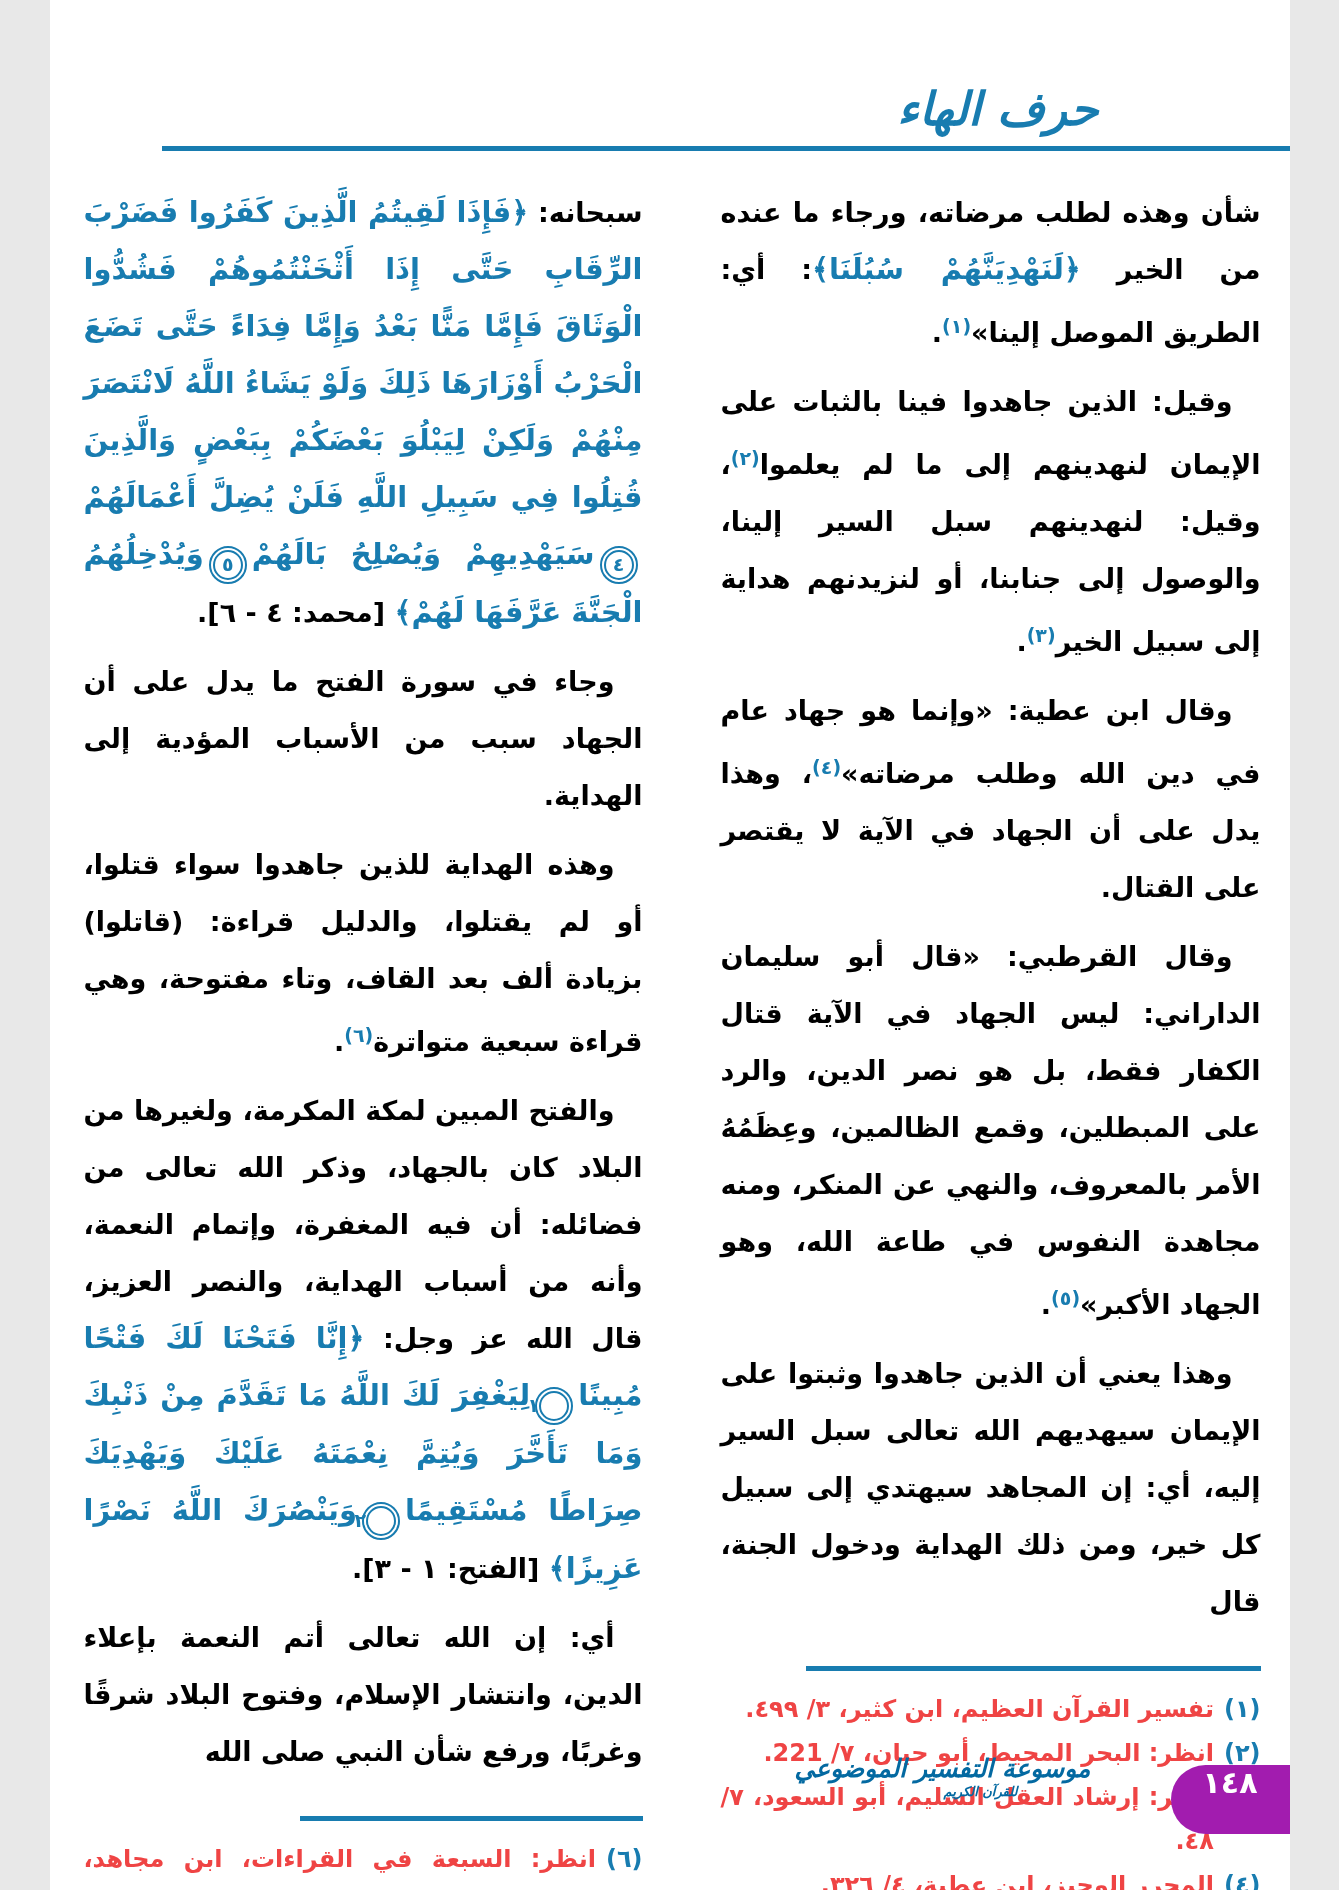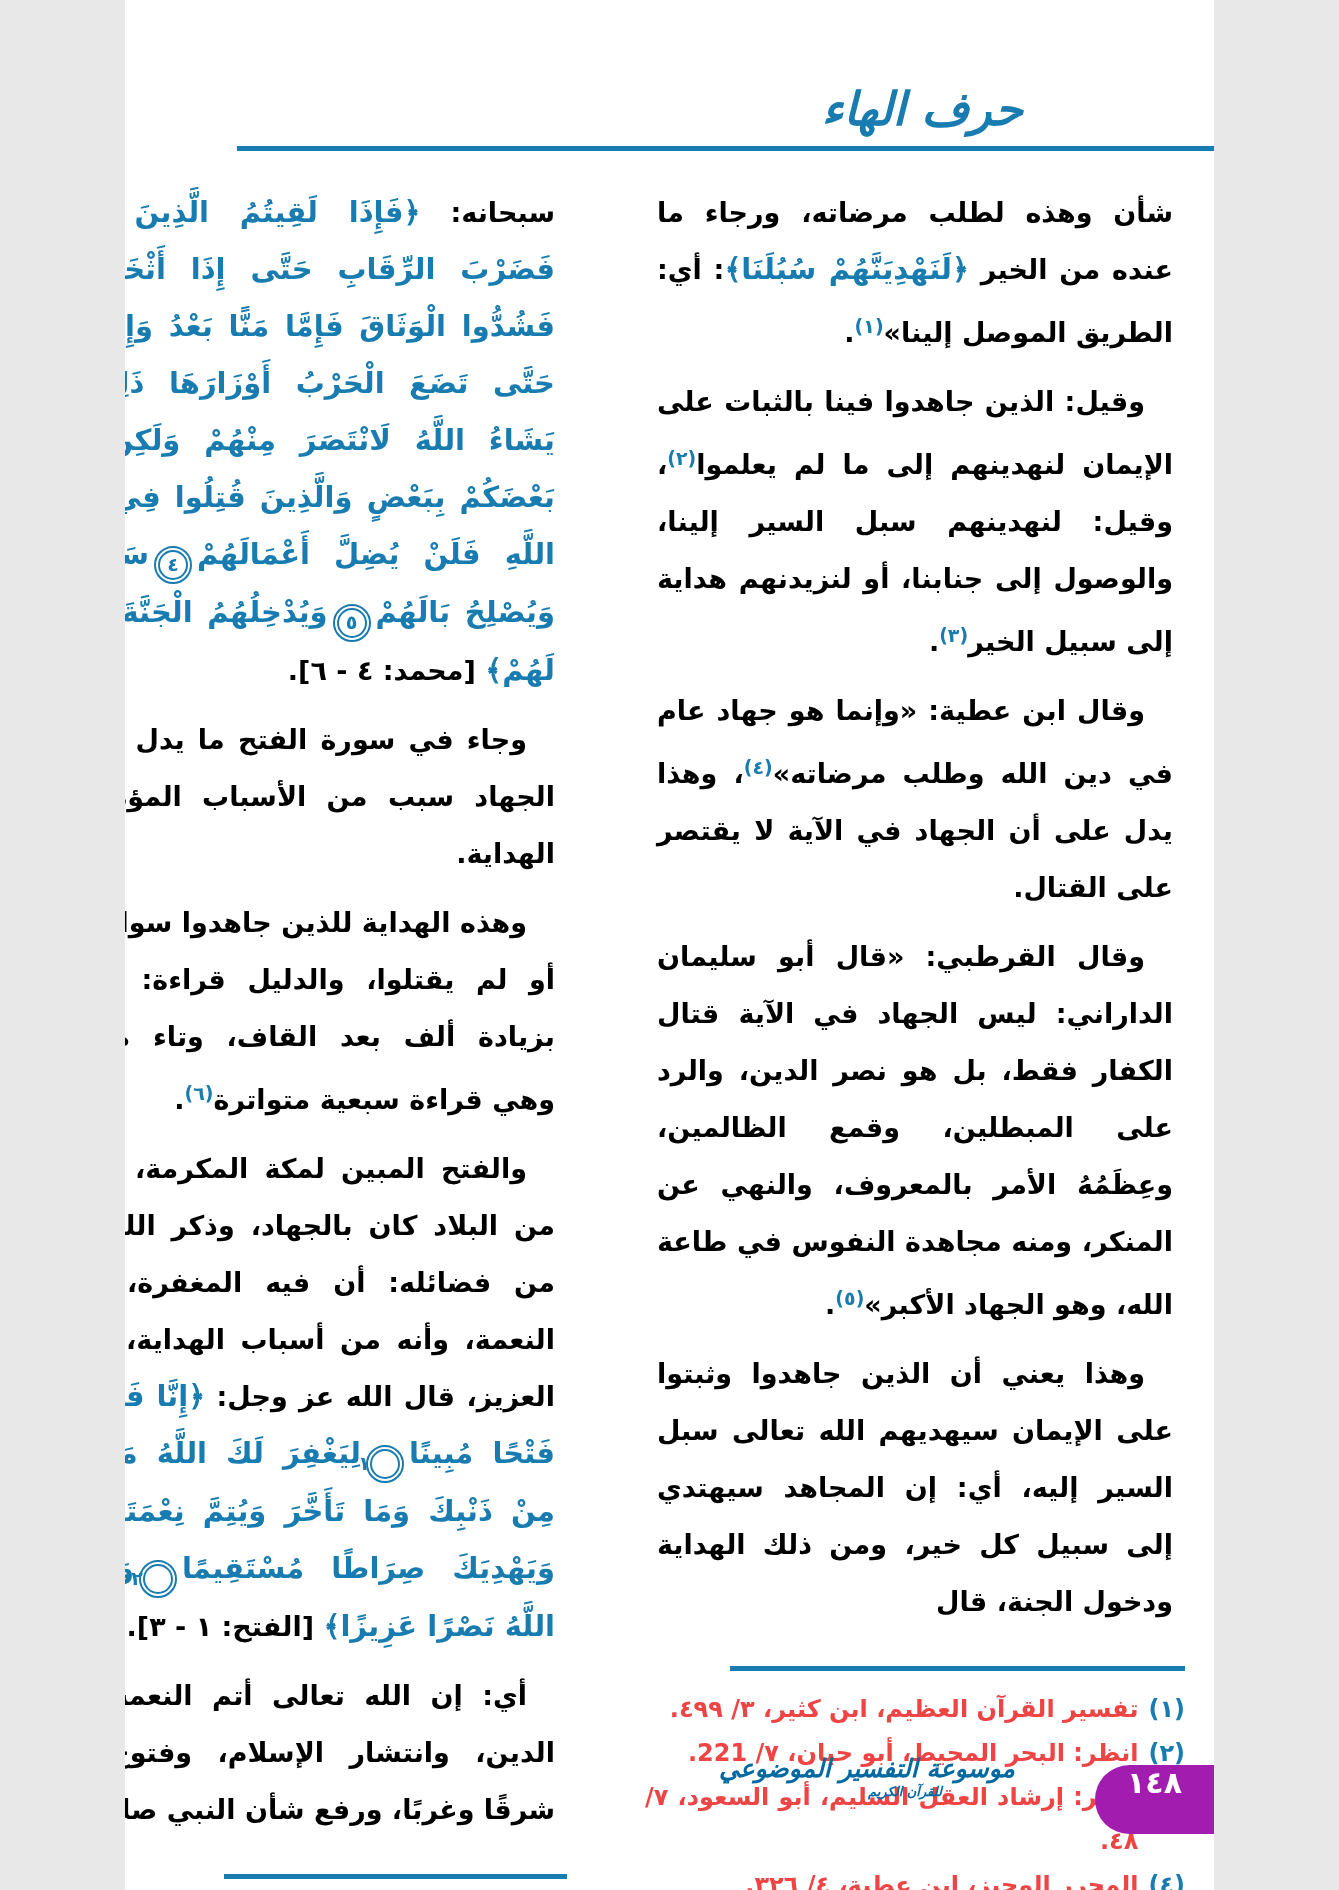--- a/index.html
+++ b/index.html
@@ -1,32 +1,32 @@
 <!DOCTYPE html>
 <html lang="ar" dir="rtl"><head>
 <meta charset="utf-8">
 <style>
   html,body{margin:0;padding:0;background:#e8e8e8;}
   .page{
-    position:relative;width:1089px;height:1890px;background:#ffffff;
+    position:relative;width:1240px;height:1890px;background:#ffffff;
     overflow:hidden;direction:rtl;
     font-family:"DejaVu Sans","DejaVu Serif",sans-serif;
     margin:0 auto;
   }
   .chapter-title{
     position:absolute;top:82px;right:191px;
     font-size:46px;font-weight:700;font-style:italic;
     color:#187CB0;letter-spacing:-3px;white-space:nowrap;
   }
   .header-rule{position:absolute;top:146px;left:112px;width:1200px;height:5px;background:#187CB0;}
   .columns{position:absolute;top:184px;right:29px;width:1177px;display:flex;gap:78px;align-items:flex-start;}
   .col{display:block;}
   .col.rightcol{width:540px;}
   .col.leftcol{width:559px;}
-  .col p{margin:0 12px 12px;font-size:27px;font-weight:700;line-height:57px;text-align:justify;color:#000;}
+  .col p{margin:0 0 12px;font-size:27px;font-weight:700;line-height:57px;text-align:justify;color:#000;}
   .col p.indent{text-indent:28px;}
   .q{color:#187CB0;font-size:29px;}
   .fnref{color:#187CB0;font-size:19px;vertical-align:9px;}
   .ay{
     display:inline-block;box-sizing:border-box;width:38px;height:38px;
     border:6px double #187CB0;border-radius:50%;
     color:#187CB0;font-size:19px;line-height:24px;text-align:center;
     vertical-align:-7px;margin:0 5px;font-weight:700;
   }
   .footnotes{margin-top:36px;}

